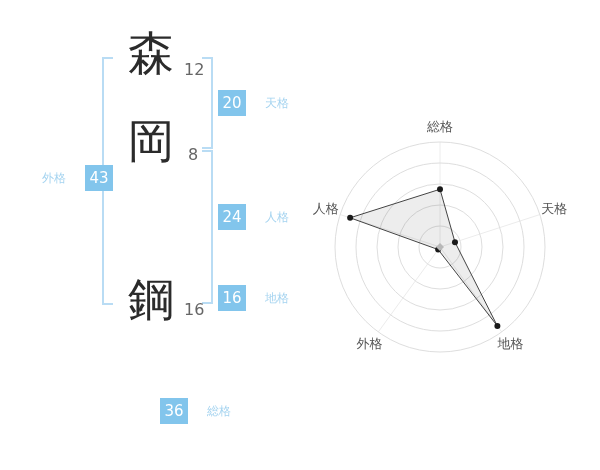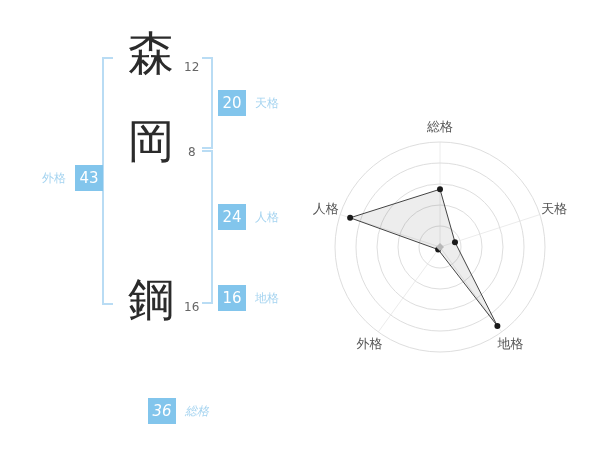--- a/index.html
+++ b/index.html
@@ -5,24 +5,24 @@
   html,body{margin:0;padding:0;background:#fff;}
   .page{
     position:relative;width:600px;height:470px;background:#ffffff;
     font-family:"DejaVu Sans",sans-serif;overflow:hidden;
   }
   .kanji{
     position:absolute;font-size:46px;line-height:1;color:#2b2b2b;
     letter-spacing:0;
   }
   .strokes{
-    position:absolute;font-size:12px;color:#666;
+    position:absolute;font-size:16px;color:#666;
   }
   .kaku-row{
-    position:absolute;display:flex;align-items:center;gap:9px;
+    position:absolute;display:flex;align-items:center;gap:19px;
   }
   .badge{
     display:inline-flex;align-items:center;justify-content:center;
     width:28px;height:26px;background:#82c5ec;color:#ffffff;
     font-size:15px;
   }
   .kaku-label{
     font-size:12px;color:#a6d4f0;
   }
   .bracket{position:absolute;}
@@ -41,21 +41,21 @@
   .c-mori{left:128px;top:30px;}
   .c-oka{left:128px;top:118px;}
   .c-hagane{left:128px;top:276px;}
   .s-mori{left:184px;top:60px;}
   .s-oka{left:188px;top:145px;}
   .s-hagane{left:184px;top:300px;}
   .row-ten{left:218px;top:90px;}
   .row-jin{left:218px;top:204px;}
   .row-chi{left:218px;top:285px;}
   .row-gai{left:42px;top:165px;}
-  .row-sou{left:148px;top:398px;font-style:italic;}
+  .row-sou{left:160px;top:398px;}
   #radar{position:absolute;left:288px;top:95px;}
 </style>
 </head>
 <body>
 
 <div class="page">
 
   <div class="bracket bracket-left"></div>
   <div class="bracket bracket-ten"></div>
   <div class="bracket bracket-jin"></div>

